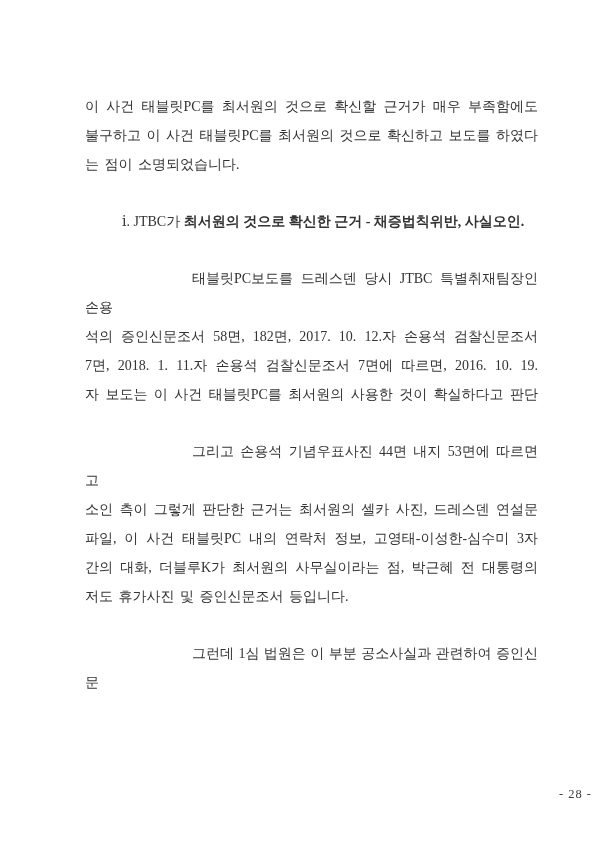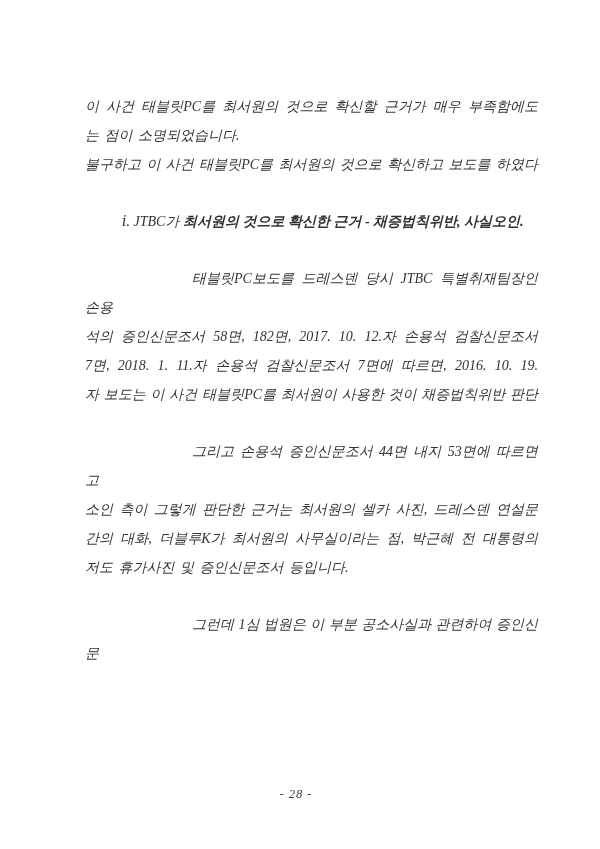--- a/index.html
+++ b/index.html
@@ -8,21 +8,20 @@
     background: #ffffff;
   }
   .page {
     position: relative;
     width: 600px;
     height: 849px;
     background: #ffffff;
     overflow: hidden;
     font-family: "Liberation Serif", "DejaVu Serif", serif;
     color: #333333;
-    font-style: italic;
   }
   .content {
     position: absolute;
     left: 85px;
     top: 92px;
     width: 453px;
     font-size: 14px;
     line-height: 29px;
   }
   .para {
@@ -56,55 +55,56 @@
     white-space: nowrap;
   }
   .heading .bold {
     font-weight: bold;
   }
   .footer {
     position: absolute;
     top: 787px;
     left: 0;
     width: 592px;
-    text-align: center;
+    text-align: right;
     font-size: 12.5px;
     letter-spacing: 1px;
     color: #3d3d3d;
   }
 </style>
 </head>
 <body>
 
 <div class="page">
   <div class="content">
 
     <div class="para">
       <div class="line full">이 사건 태블릿PC를 최서원의 것으로 확신할 근거가 매우 부족함에도</div>
+      <div class="line full">불구하고 이 사건 태블릿PC를 최서원의 것으로 확신하고 보도를 하였다</div>
       <div class="line short">는 점이 소명되었습니다.</div>
-      <div class="line full">불구하고 이 사건 태블릿PC를 최서원의 것으로 확신하고 보도를 하였다</div>
     </div>
 
     <div class="para">
     </div>
 
     <div class="heading">
       <span>ⅰ. JTBC가 </span><span class="bold">최서원의 것으로 확신한 근거 - 채증법칙위반, 사실오인.</span>
     </div>
 
     <div class="para">
       <div class="line full ind">태블릿PC보도를 드레스덴 당시 JTBC 특별취재팀장인 손용</div>
       <div class="line full">석의 증인신문조서 58면, 182면, 2017. 10. 12.자 손용석 검찰신문조서</div>
       <div class="line full">7면, 2018. 1. 11.자 손용석 검찰신문조서 7면에 따르면, 2016. 10. 19.</div>
-      <div class="line full">자 보도는 이 사건 태블릿PC를 최서원이 사용한 것이 채증법칙위반 판단</div>
+      <div class="line full">자 보도는 이 사건 태블릿PC를 최서원의 사용한 것이 확실하다고 판단</div>
     </div>
 
     <div class="para">
-      <div class="line full ind">그리고 손용석 증인신문조서 44면 내지 53면에 따르면 고</div>
+      <div class="line full ind">그리고 손용석 기념우표사진 44면 내지 53면에 따르면 고</div>
       <div class="line full">소인 측이 그렇게 판단한 근거는 최서원의 셀카 사진, 드레스덴 연설문</div>
+      <div class="line full">파일, 이 사건 태블릿PC 내의 연락처 정보, 고영태-이성한-심수미 3자</div>
       <div class="line full">간의 대화, 더블루K가 최서원의 사무실이라는 점, 박근혜 전 대통령의</div>
       <div class="line short">저도 휴가사진 및 증인신문조서 등입니다.</div>
     </div>
 
     <div class="para">
       <div class="line full ind">그런데 1심 법원은 이 부분 공소사실과 관련하여 증인신문</div>
     </div>
 
   </div>
 

